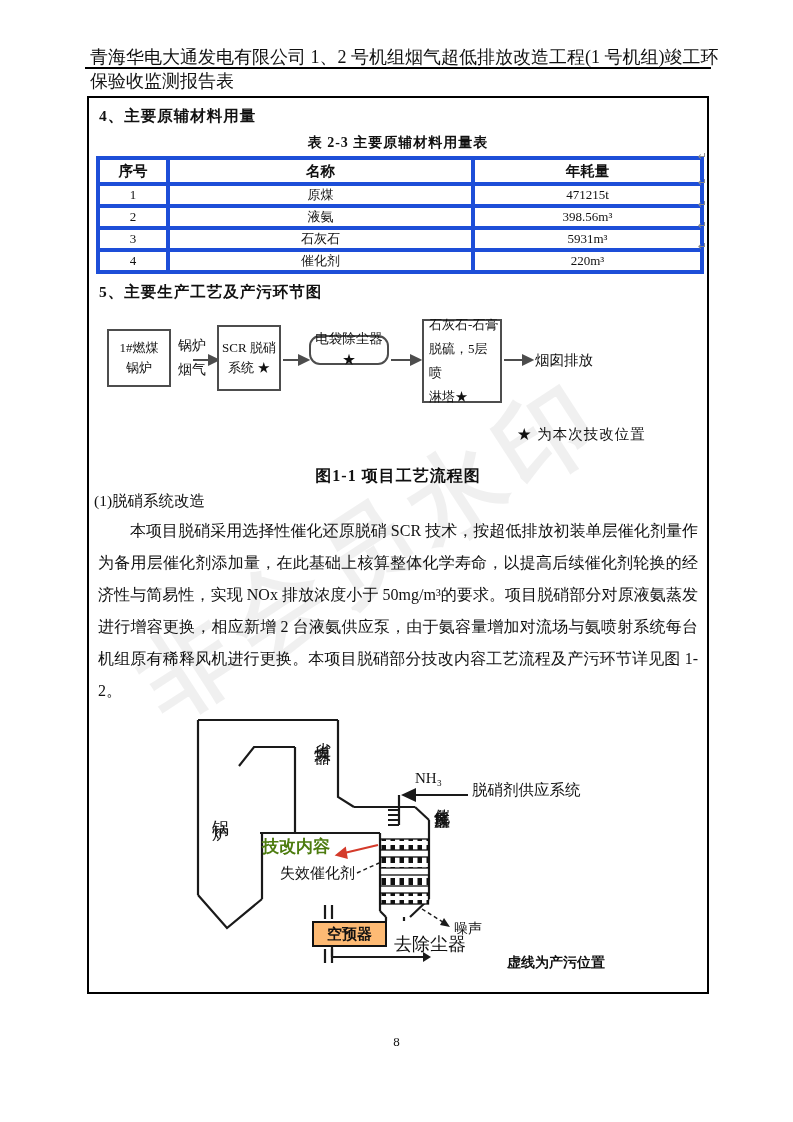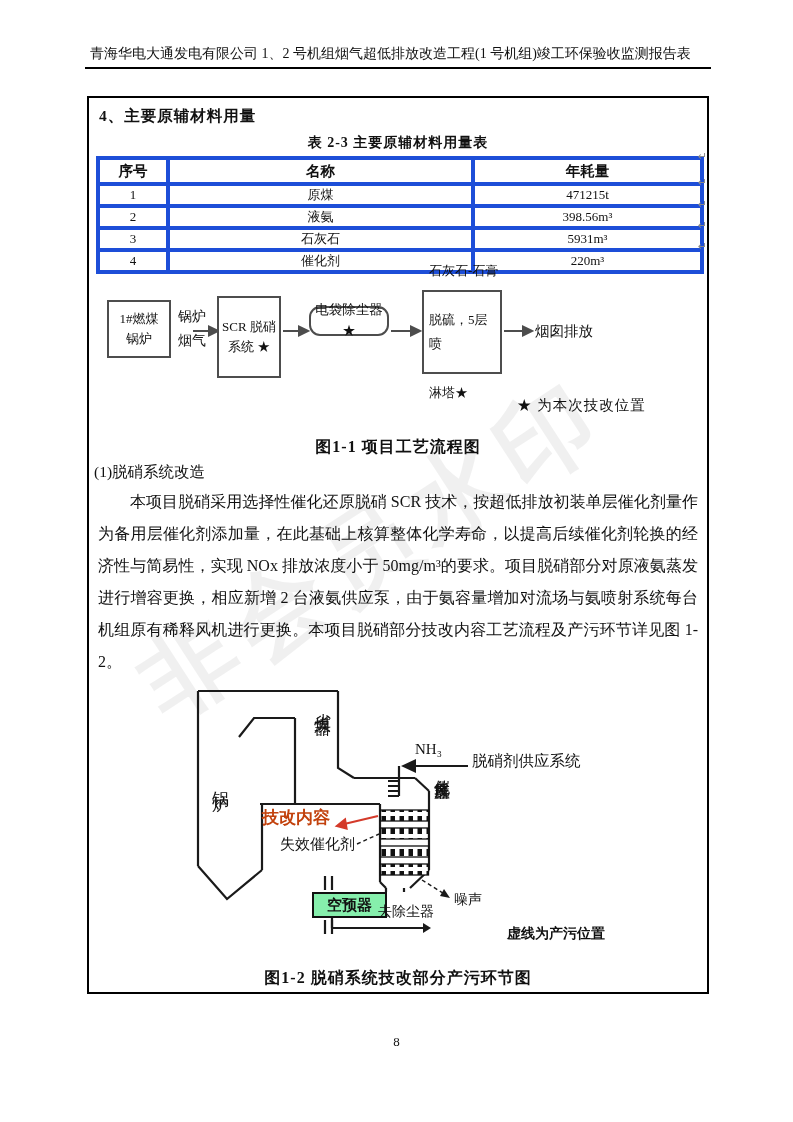--- a/index.html
+++ b/index.html
@@ -6,21 +6,21 @@
   html,body { width:793px; height:1122px; background:#ffffff;
     font-family:"Liberation Serif","DejaVu Serif",serif; color:#111; }
   .page { position:relative; width:793px; height:1122px; background:#fff; overflow:hidden; }
 
   
   .watermark { position:absolute; left:150px; top:630px; font-size:96px; letter-spacing:10px;
     color:#000; opacity:0.055; transform:rotate(-33deg); transform-origin:0 50%;
     white-space:nowrap; z-index:0; font-weight:bold; }
 
   
-  .hdr { position:absolute; left:90px; top:45px; width:640px; font-size:14px; z-index:2; }
+  .hdr { position:absolute; left:90px; top:45px; width:640px; font-size:18px; z-index:2; }
   .hdr-rule { position:absolute; left:85px; top:67px; width:626px; border-top:2px solid #000; z-index:2; }
 
   
   .content-box { position:absolute; left:87px; top:96px; width:622px; height:898px;
     border:2px solid #000; z-index:1; overflow:hidden; }
 
   .sec-heading { font-size:15.5px; font-weight:bold; margin:8px 0 0 10px; letter-spacing:1px; }
   .tbl-caption { text-align:center; font-weight:bold; font-size:14px; margin-top:7px; letter-spacing:1px; }
 
   table.materials { border-collapse:collapse; margin:4px 0 0 7px; table-layout:fixed; width:604px; }
@@ -31,24 +31,24 @@
 
   .pmarks { position:absolute; z-index:2; left:698px; top:0; width:20px; }
   .pmark { position:absolute; left:0; font-size:11px; color:#8a8a8a; font-family:"DejaVu Sans",sans-serif; }
 
   
   .flow { position:relative; height:108px; margin-top:12px; font-size:13px; }
   .fbox { position:absolute; border:2px solid #4d4d4d; background:#fff; display:flex;
     flex-direction:column; align-items:center; justify-content:center; line-height:1.55; text-align:center; }
   .fbox1 { left:18px; top:14px; width:64px; height:58px; }
   .flbl  { position:absolute; left:86px; top:19px; width:34px; text-align:center; font-size:14px; line-height:1.7; }
-  .fbox2 { left:128px; top:10px; width:64px; height:82px; }
+  .fbox2 { left:128px; top:10px; width:64px; height:66px; }
   .fbox3 { left:220px; top:20px; width:80px; height:30px; font-size:13.5px;border-radius:11px; }
   .fbox4 { left:333px; top:4px; width:80px; height:84px; align-items:flex-start; padding-left:5px;
-    text-align:left; line-height:1.85;gap:25px; }
+    text-align:left; line-height:1.85; }
   .fend  { position:absolute; left:446px; top:36px; font-size:14.5px; }
   .flow svg { position:absolute; left:0; top:0; }
   .flow-legend { font-size:14.5px; margin:2px 0 0 428px; letter-spacing:1px; }
 
   .fig-caption { text-align:center; font-weight:bold; font-size:16px; letter-spacing:1px; }
   .cap1 { margin-top:22px; }
   .item-heading { font-size:15.5px; margin:4px 0 0 5px; }
   .para { font-size:16px; line-height:32px; text-align:justify; text-indent:2em; margin:3px 9px 0 9px; }
 
   
@@ -56,23 +56,23 @@
   .fig2 svg { position:absolute; left:0; top:0; }
   .f2lbl { position:absolute; white-space:nowrap; }
   .vtext { writing-mode:vertical-rl; text-orientation:upright; letter-spacing:3px; font-size:17px; }
   .lbl-boiler { left:27px; top:96px; }
   .lbl-econ { left:129px; top:18px; }
   .lbl-react { left:249px; top:85px; font-size:16px; letter-spacing:1px; }
   .lbl-nh3 { left:233px; top:59px; font-size:15px; }
   .lbl-supply { left:290px; top:69px; font-size:15.5px; }
   .lbl-tech { left:80px; top:124px; font-size:17px; font-weight:bold; }
   .lbl-spent { left:98px; top:153px; font-size:15px; }
-  .lbl-aph { left:130px; top:210px; width:75px; height:26px; border:2.5px solid #111; background:#86efac;
+  .lbl-aph { left:130px; top:210px; width:75px; height:26px; border:2.5px solid #111; background:#fdba74;
     font-size:15px; font-weight:bold; text-align:center; line-height:22px; }
-  .lbl-dust { left:196px; top:221px; font-size:14px; }
+  .lbl-dust { left:212px; top:221px; font-size:18px; }
   .lbl-noise { left:272px; top:209px; font-size:14px; }
   .lbl-note { left:325px; top:243px; font-size:14px;font-weight:bold; }
   .cap2 { margin-top:4px; }
 
   .page-num { position:absolute; left:0; top:1034px; width:793px; text-align:center; font-size:13px; z-index:2; }
 </style>
 </head>
 <body>
 
 <div class="page">
@@ -110,20 +110,21 @@
         <td>5931m³</td>
       </tr>
       <tr>
         <td>4</td>
         <td>催化剂</td>
         <td>220m³</td>
       </tr>
     </tbody>
       </table>
 
+    <div class="sec-heading">5、主要生产工艺及产污环节图</div>
 
     <div class="flow">
       <svg width="620" height="108" viewBox="0 0 620 108">
         <g stroke="#4d4d4d" stroke-width="2" fill="#4d4d4d">
           <line x1="104" y1="45" x2="121" y2="45"></line>
             <polygon points="129,45 120,40.5 120,49.5"></polygon>
           <line x1="194" y1="45" x2="211" y2="45"></line>
             <polygon points="219,45 210,40.5 210,49.5"></polygon>
           <line x1="302" y1="45" x2="323" y2="45"></line>
             <polygon points="331,45 322,40.5 322,49.5"></polygon>
@@ -205,21 +206,21 @@
         <g stroke="#d43a2a" stroke-width="2.2" fill="#d43a2a">
           <line x1="196" y1="134" x2="158" y2="143"></line>
           <polygon points="155,144 164.5,146.5 163,137.5"></polygon>
         </g>
       </svg>
       <div class="f2lbl vtext lbl-boiler">锅炉</div>
       <div class="f2lbl vtext lbl-econ">省煤器</div>
       <div class="f2lbl vtext lbl-react">催化反应器</div>
       <div class="f2lbl lbl-nh3">NH₃</div>
       <div class="f2lbl lbl-supply">脱硝剂供应系统</div>
-      <div class="f2lbl lbl-tech" style="color:#c2410c">技改内容</div>
+      <div class="f2lbl lbl-tech" style="color:#4d7c0f">技改内容</div>
       <div class="f2lbl lbl-spent">失效催化剂</div>
       <div class="f2lbl lbl-aph">空预器</div>
       <div class="f2lbl lbl-dust">去除尘器</div>
       <div class="f2lbl lbl-noise">噪声</div>
       <div class="f2lbl lbl-note">虚线为产污位置</div>
     </div>
 
     <div class="fig-caption cap2">图1-2  脱硝系统技改部分产污环节图</div>
 
   </div>

